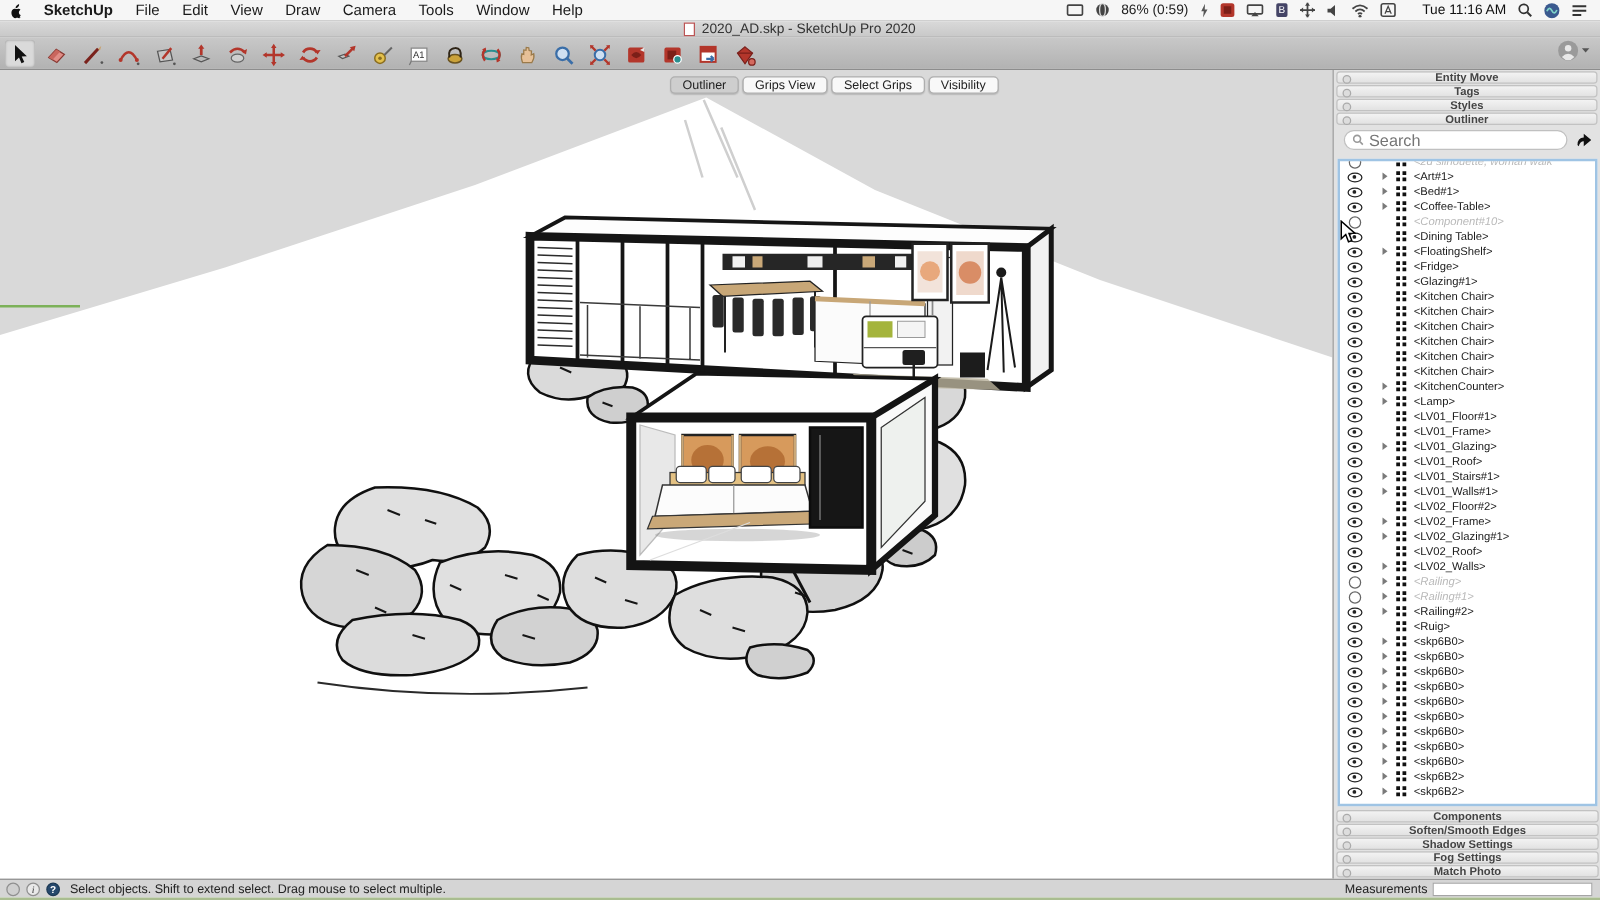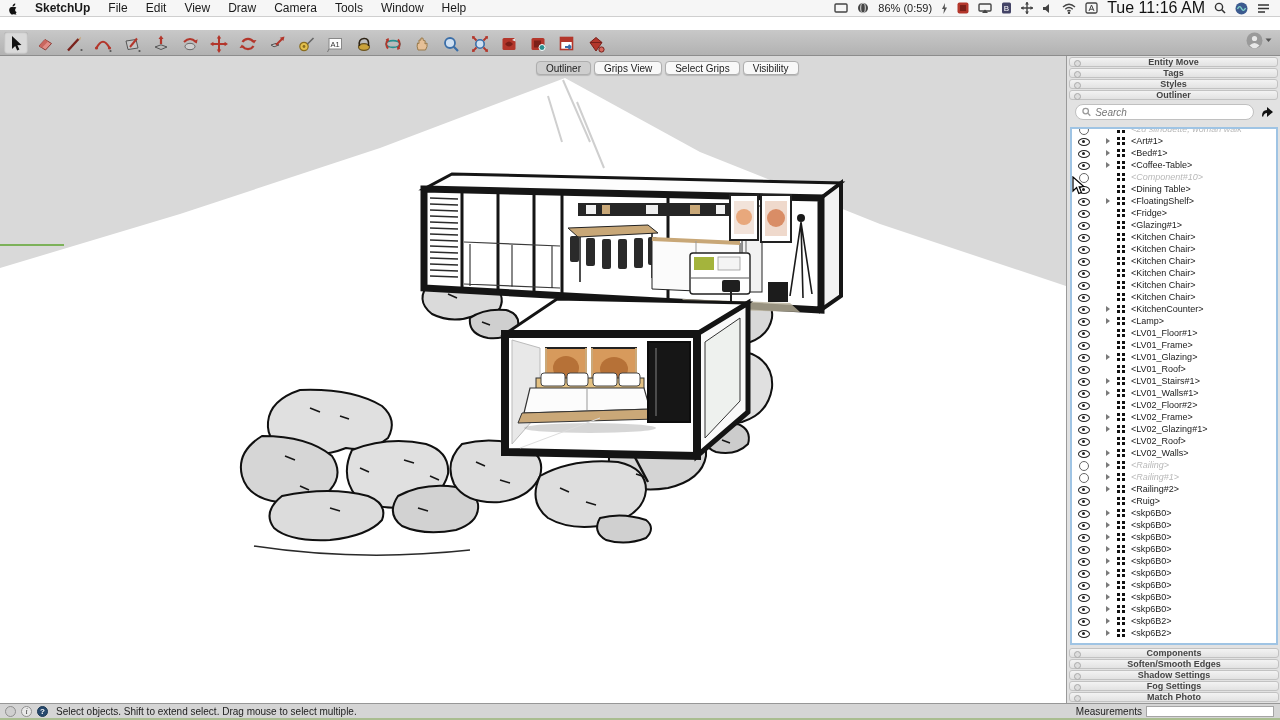--- a/index.html
+++ b/index.html
@@ -11,21 +11,21 @@
   .menubar { position:absolute; left:0; top:0; width:1280px; height:17px;
     background:#f6f6f6; border-bottom:1px solid #cfcfcf; display:flex; align-items:center;
     font-size:12px; color:#1a1a1a; }
   .menubar-left { display:flex; align-items:center; gap:0; }
   .apple { width:26px; display:flex; justify-content:center; }
   .menu-item { padding:0 9px; line-height:16px; cursor:default; }
   .menu-item.bold { font-weight:bold; }
   .menubar-right { margin-left:auto; display:flex; align-items:center; gap:9px; padding-right:10px;padding-left:11px; }
   .mb-ic { display:flex; align-items:center; color:#333; }
   .battery-text { font-size:11px; color:#222; }
-  .clock { font-size:16px; color:#111; }
+  .clock { font-size:11px; color:#111;margin-left:12px; }
 
   
   .titlebar { position:absolute; left:0; top:17px; width:1280px; height:13px;
     background:linear-gradient(#d9d9d9,#c9c9c9); border-bottom:1px solid #aaa;
     display:flex; align-items:center; justify-content:center; font-size:11px; color:#333; gap:5px; }
   .doc-ic { width:9px; height:11px; background:#fff; border:1px solid #b55; position:relative; }
 
   
   .toolbar { position:absolute; left:0; top:30px; width:1280px; height:26px;
     background:linear-gradient(#c8c8c8,#b2b2b2); border-bottom:1px solid #8d8d8d;
@@ -46,22 +46,22 @@
   .panel { position:absolute; left:1066px; top:56px; width:214px; height:647px;
     background:#e2e2e2; border-left:1px solid #9a9a9a; font-size:10px; color:#333; }
   .tray { height:10px; margin:1px 2px 0 2px; background:linear-gradient(#f3f3f3,#e2e2e2);
     border:1px solid #c2c2c2; border-radius:3px; position:relative;
     display:flex; align-items:center; justify-content:center; font-size:9px; font-weight:bold; color:#444; }
   .tray::before { content:""; position:absolute; left:4px; top:2px; width:5px; height:5px;
     border:1px solid #aaa; border-radius:50%; background:#ddd; }
   .searchrow { height:24px; display:flex; align-items:center; padding:0 6px 0 8px; gap:6px; }
   .searchbox { flex:1; height:16px; background:#fff; border:1px solid #c0c0c0; border-radius:8px;
     display:flex; align-items:center; padding:0 6px; gap:4px; }
-  .searchbox input { border:none; outline:none; width:100%; font-size:10px; color:#333; background:transparent;
-    font-family:"Liberation Sans", sans-serif;font-style:italic; }
+  .searchbox input { border:none; outline:none; width:100%; font-size:13px; color:#333; background:transparent;
+    font-family:"Liberation Sans", sans-serif; }
   .filter-arrow { font-size:13px; color:#111; line-height:12px; }
 
   .outliner-list { position:absolute; left:3px; top:71px; width:208px; height:518px;
     background:#fff; border:2px solid #9fc4e4; overflow:hidden; }
   .rows { transform:translateY(-6px); }
   .row { height:12px; display:flex; align-items:center; padding-left:6px; font-size:9px; color:#1a1a1a; }
   .row .eyecell { width:16px; display:flex; align-items:center; }
   .eye { position:relative; width:12px; height:10px; }
   .eye::before { content:""; position:absolute; left:0; top:2px; width:10px; height:6px;
     border:1px solid #222; border-radius:50%; }
@@ -192,20 +192,24 @@
           </svg>
         </span>
       <span class="mb-ic">
           <svg width="13" height="11" viewBox="0 0 13 11">
             <path d="M1 2 L12 2 M1 5.5 L12 5.5 M1 9 L8 9" stroke="#333" stroke-width="1.6"></path>
           </svg>
         </span>
     </div>
   </div>
 
+  <div class="titlebar">
+    <span class="doc-ic"></span>
+    <span>2020_AD.skp - SketchUp Pro 2020</span>
+  </div>
 
   <div class="toolbar">
     <span class="tool pressed">
         <svg width="20" height="20" viewBox="0 0 20 20">
           <path d="M6 2 L6 15 L9.2 12 L11.2 16.5 L13.4 15.5 L11.4 11.2 L15.5 11 Z" fill="#111"></path>
         </svg>
       </span>
     <span class="tool">
         <svg width="20" height="20" viewBox="0 0 20 20">
           <path d="M4 12 L10 5.5 L16.5 9.5 L10.5 16 Z" fill="#e08d86" stroke="#8a3a34" stroke-width="1"></path>

